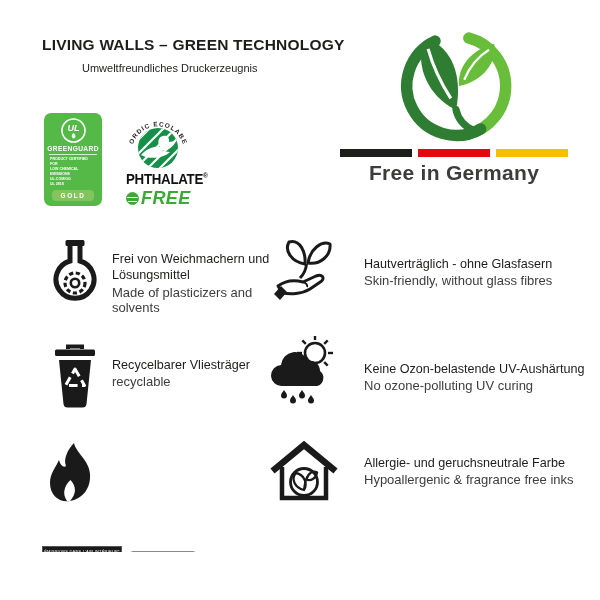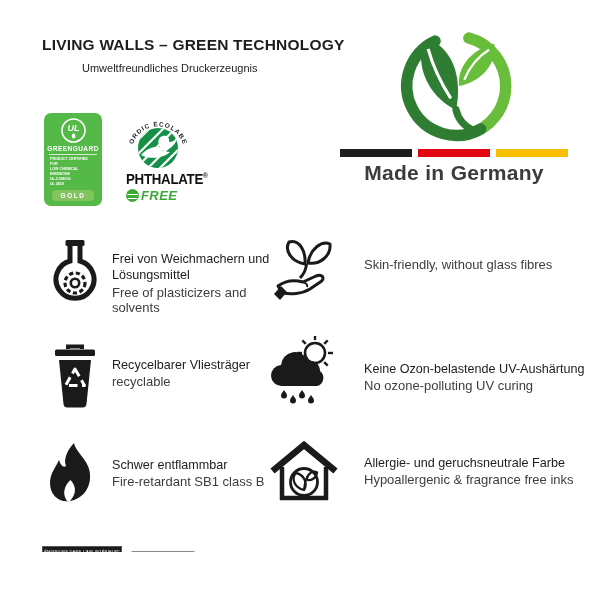--- a/index.html
+++ b/index.html
@@ -23,21 +23,21 @@
 
   
   .nordic{left:124px;top:106px;width:68px;height:66px;}
   .phth{left:126px;top:171px;width:84px;}
   .phth-top{font-size:14px;font-weight:900;letter-spacing:-.3px;color:#111;transform:scaleX(.95);transform-origin:left;white-space:nowrap;}
   .phth-top .reg{font-size:7px;vertical-align:super;}
   .phth-bot{display:flex;align-items:center;margin-top:1px;}
   .globe{width:13px;height:13px;border-radius:50%;display:inline-block;
          background:linear-gradient(#3aaa35 0 4px,#fff 4px 5.2px,#3aaa35 5.2px 8px,#fff 8px 9.2px,#3aaa35 9.2px 13px);
          border:1px solid #3aaa35;box-sizing:border-box;}
-  .free{font-size:13px;font-weight:900;font-style:italic;color:#3aaa35;letter-spacing:.4px;margin-left:2px;}
+  .free{font-size:18px;font-weight:900;font-style:italic;color:#3aaa35;letter-spacing:.4px;margin-left:2px;}
 
   
   .leaf-logo{left:394px;top:24px;}
   .bar{top:149px;height:8px;}
   .bar.b1{left:340px;width:72px;background:#1d1d1b;}
   .bar.b2{left:418px;width:72px;background:#e30613;}
   .bar.b3{left:496px;width:72px;background:#f7bf00;}
   .mig{left:340px;top:161px;width:228px;text-align:center;font-size:21px;font-weight:700;color:#3c3c3b;letter-spacing:.3px;}
 
   
@@ -143,48 +143,49 @@
       <path d="M60 83 C38 73 22 48 27 21 C28 17 30 15 33 15 C55 22 67 50 60 83 Z" fill="#2e7d32"></path>
       <path d="M55 72 C46 58 38 42 33 24" fill="none" stroke="#fff" stroke-width="3"></path>
       <path d="M63 60 C61 42 74 25 97 19 C100 36 87 55 63 60 Z" fill="#68bd3a"></path>
       <path d="M68 54 C73 42 82 31 92 25" fill="none" stroke="#fff" stroke-width="2.2"></path>
     </svg>
   </div>
 
   <div class="abs bar b1"></div>
   <div class="abs bar b2"></div>
   <div class="abs bar b3"></div>
-  <div class="abs mig">Made in Germany</div>
+  <div class="abs mig">Free in Germany</div>
 
   <div class="abs ficon" style="left:46px;top:238px;">
     <svg width="58" height="72" viewBox="0 0 58 72">
       <rect x="19.5" y="2" width="19" height="6" rx="1.5" fill="#1a1a1a"></rect>
       <path d="M24 8 V23 A19 19 0 1 0 34 23 V8" fill="none" stroke="#1a1a1a" stroke-width="5"></path>
       <circle cx="29" cy="45" r="10" fill="none" stroke="#1a1a1a" stroke-width="3.2" stroke-dasharray="4.2 2.6"></circle>
       <circle cx="29" cy="45" r="4.2" fill="none" stroke="#1a1a1a" stroke-width="2.6"></circle>
     </svg>
   </div>
   <div class="abs ftext" style="left:112px;top:251px;width:185px;">
     <div class="t">Frei von Weichmachern und Lösungsmittel</div>
-    <div class="s">Free of plasticizers and solvents</div>
+    <div class="s">Made of plasticizers and solvents</div>
   </div>
 
   <div class="abs ficon" style="left:272px;top:234px;">
     <svg width="66" height="74" viewBox="0 0 66 74">
       <g fill="none" stroke="#1a1a1a" stroke-width="3" stroke-linejoin="round">
         <path d="M33 30 C20 28 12 17 17 8 C28 5 34 18 33 30 Z"></path>
         <path d="M36 29 C38 15 50 6 58 10 C59 22 48 31 36 29 Z"></path>
         <path d="M34.5 30 C34 36 32 40 28 44"></path>
         <path d="M6 52 C14 46 24 46 31 48 L44 42 C50 39.5 53.5 44 49 47.5 L38 55 C30 60 18 61 10 58.5 Z"></path>
         <path d="M31 48 C34 49 36 51 35 53" stroke-width="2"></path>
       </g>
       <path d="M2 60 L9 52 L15 58 L8 66 Z" fill="#1a1a1a"></path>
     </svg>
   </div>
   <div class="abs ftext" style="left:364px;top:256px;width:228px;">
+    <div class="t nowrap">Hautverträglich - ohne Glasfasern</div>
     <div class="s">Skin-friendly, without glass fibres</div>
   </div>
 
   <div class="abs ficon" style="left:48px;top:342px;">
     <svg width="54" height="70" viewBox="0 0 54 70">
       <path d="M20 7 V4.5 H34 V7" fill="none" stroke="#1a1a1a" stroke-width="4"></path>
       <rect x="7" y="7.5" width="40" height="6.5" rx="1.5" fill="#1a1a1a"></rect>
       <path d="M11 18 L15.5 62 Q16 65.5 19.5 65.5 H34.5 Q38 65.5 38.5 62 L43 18 Z" fill="#1a1a1a"></path>
       <path d="M27 27 L36.5 43.5 H17.5 Z" fill="none" stroke="#fff" stroke-width="3" stroke-dasharray="8.5 4.5" stroke-linejoin="round"></path>
     </svg>
@@ -219,24 +220,20 @@
   <div class="abs ftext" style="left:364px;top:361px;width:232px;">
     <div class="t nowrap">Keine Ozon-belastende UV-Aushärtung</div>
     <div class="s">No ozone-polluting UV curing</div>
   </div>
 
   <div class="abs ficon" style="left:46px;top:441px;">
     <svg width="52" height="72" viewBox="0 0 52 72">
       <path d="M28 2 C30 12 43 19 44 33 C45 48 36 58 24 60 C13 62 4 54 4 42 C4 32 10 26 13 19 C14.5 25 18 27 20 25 C17 18 22 8 28 2 Z" fill="#1a1a1a"></path>
       <path d="M24 60 C31 52 30 45 24.5 39 C18 45 16 53 21 60 Z" fill="#fff"></path>
     </svg>
-  </div>
-  <div class="abs ftext" style="left:112px;top:457px;width:185px;">
-    <div class="t nowrap">Schwer entflammbar</div>
-    <div class="s">Fire-retardant SB1 class B</div>
   </div>
 
   <div class="abs ficon" style="left:270px;top:438px;">
     <svg width="68" height="72" viewBox="0 0 68 72">
       <path d="M5 31 L34 7 L63 31" fill="none" stroke="#1a1a1a" stroke-width="6.5" stroke-linecap="square"></path>
       <path d="M12 29 V60 H56 V29" fill="none" stroke="#1a1a1a" stroke-width="4.5"></path>
       <circle cx="34" cy="44" r="13.5" fill="none" stroke="#1a1a1a" stroke-width="2.8"></circle>
       <g fill="none" stroke="#1a1a1a" stroke-width="2.3">
         <path d="M34 52 C25 50 20.5 41 26 35 C34 36.5 38 45 34 52 Z"></path>
         <path d="M36.5 41.5 C38 35 43.5 32 47 34.5 C46 40.5 40.5 43.5 36.5 41.5 Z"></path>

